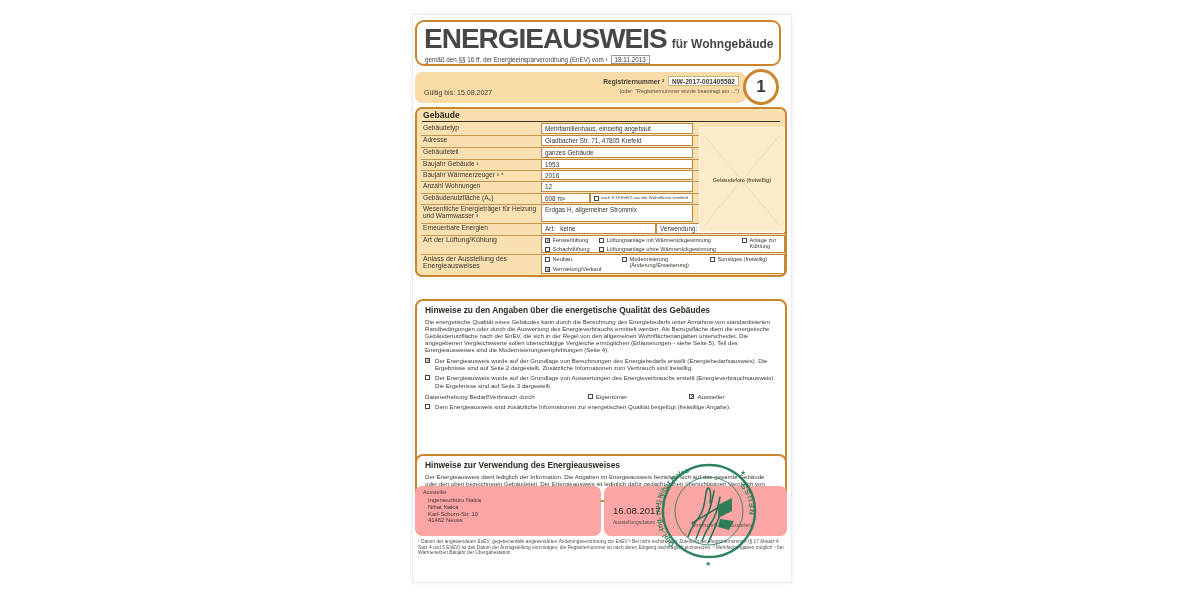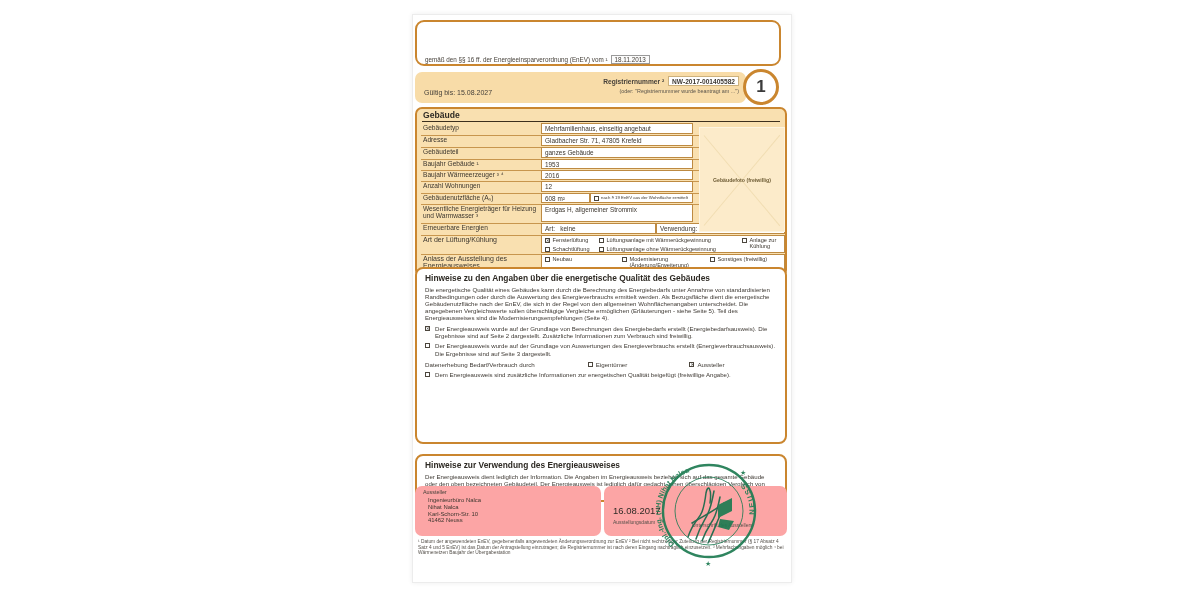--- a/index.html
+++ b/index.html
@@ -68,20 +68,24 @@
   .stamp{position:absolute;left:243px;top:438px;width:106px;height:116px;z-index:6;opacity:.92;}
   
   .foot{position:absolute;left:5px;top:524px;width:368px;font-size:4.8px;line-height:5.7px;color:#55504a;}
 </style>
 </head>
 <body>
 
 <div class="page">
 
   <div class="hdr">
+    <div class="hdr-title-row">
+      <span class="hdr-title">ENERGIEAUSWEIS</span>
+      <span class="hdr-suffix">für Wohngebäude</span>
+    </div>
     <div class="hdr-law">
       <span>gemäß den §§ 16 ff. der Energieeinsparverordnung (EnEV) vom ¹</span>
       <span class="law-date">18.11.2013</span>
     </div>
   </div>
 
   <div class="strip">
     <div class="valid">Gültig bis: 15.08.2027</div>
     <div class="regblock">
       <div class="regline">
@@ -191,21 +195,21 @@
       </span>
     </div>
 
     <div class="photo">
       <div class="diag" style="transform:rotate(50deg);"></div>
       <div class="diag" style="transform:rotate(-50deg);"></div>
       <span class="photo-label">Gebäudefoto (freiwillig)</span>
     </div>
   </div>
 
-  <div class="notice" style="top:252px;height:177px;">
+  <div class="notice" style="top:284px;height:177px;">
     <div class="ntitle">Hinweise zu den Angaben über die energetische Qualität des Gebäudes</div>
     <div class="npara">Die energetische Qualität eines Gebäudes kann durch die Berechnung des Energiebedarfs unter Annahme von standardisierten Randbedingungen oder durch die Auswertung des Energieverbrauchs ermittelt werden. Als Bezugsfläche dient die energetische Gebäudenutzfläche nach der EnEV, die sich in der Regel von den allgemeinen Wohnflächenangaben unterscheidet. Die angegebenen Vergleichswerte sollen überschlägige Vergleiche ermöglichen (Erläuterungen - siehe Seite 5). Teil des Energieausweises sind die Modernisierungsempfehlungen (Seite 4).</div>
     <div class="qitem">
       <span class="cb">✕</span>
       <span>Der Energieausweis wurde auf der Grundlage von Berechnungen des Energiebedarfs erstellt (Energiebedarfsausweis). Die Ergebnisse sind auf Seite 2 dargestellt. Zusätzliche Informationen zum Verbrauch sind freiwillig.</span>
     </div>
     <div class="qitem">
       <span class="cb"></span>
       <span>Der Energieausweis wurde auf der Grundlage von Auswertungen des Energieverbrauchs erstellt (Energieverbrauchsausweis). Die Ergebnisse sind auf Seite 3 dargestellt.</span>
     </div>

